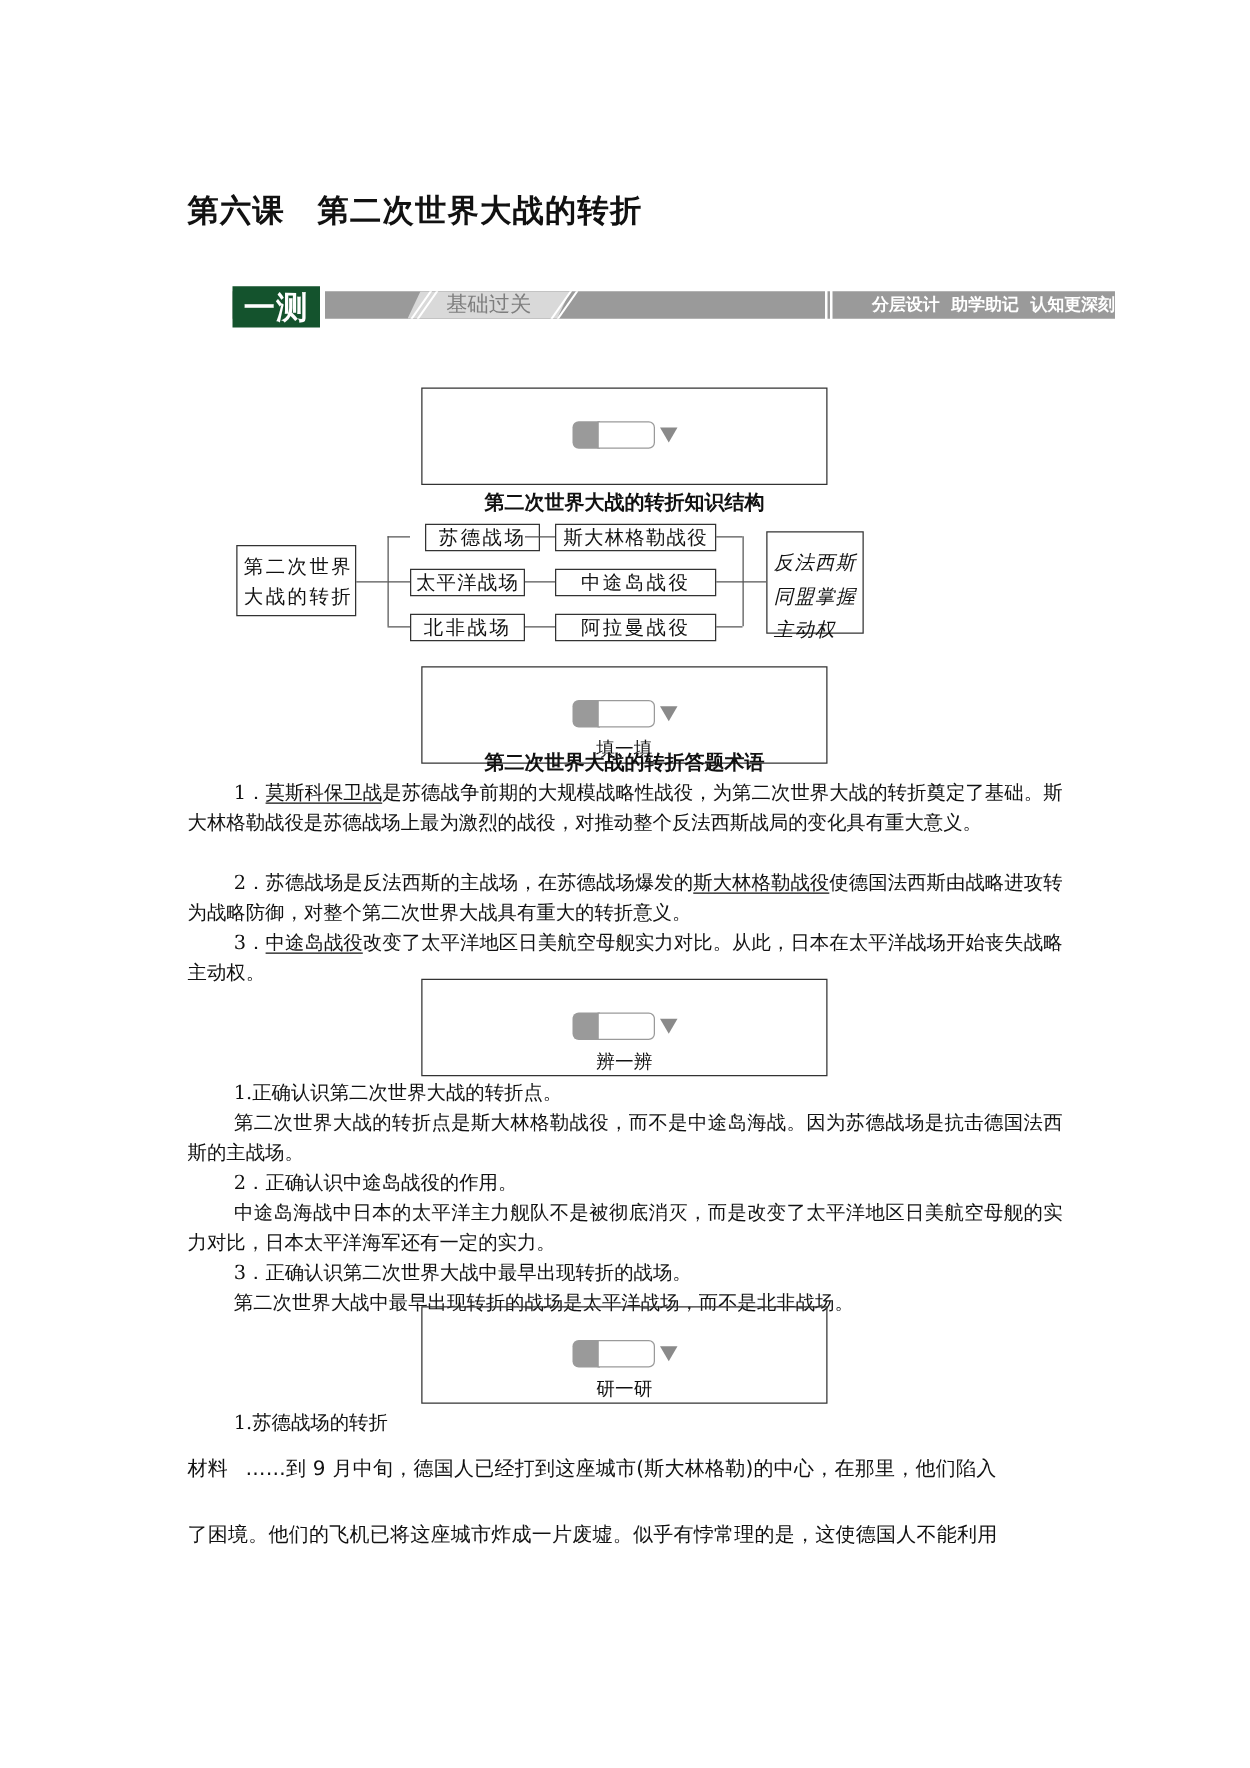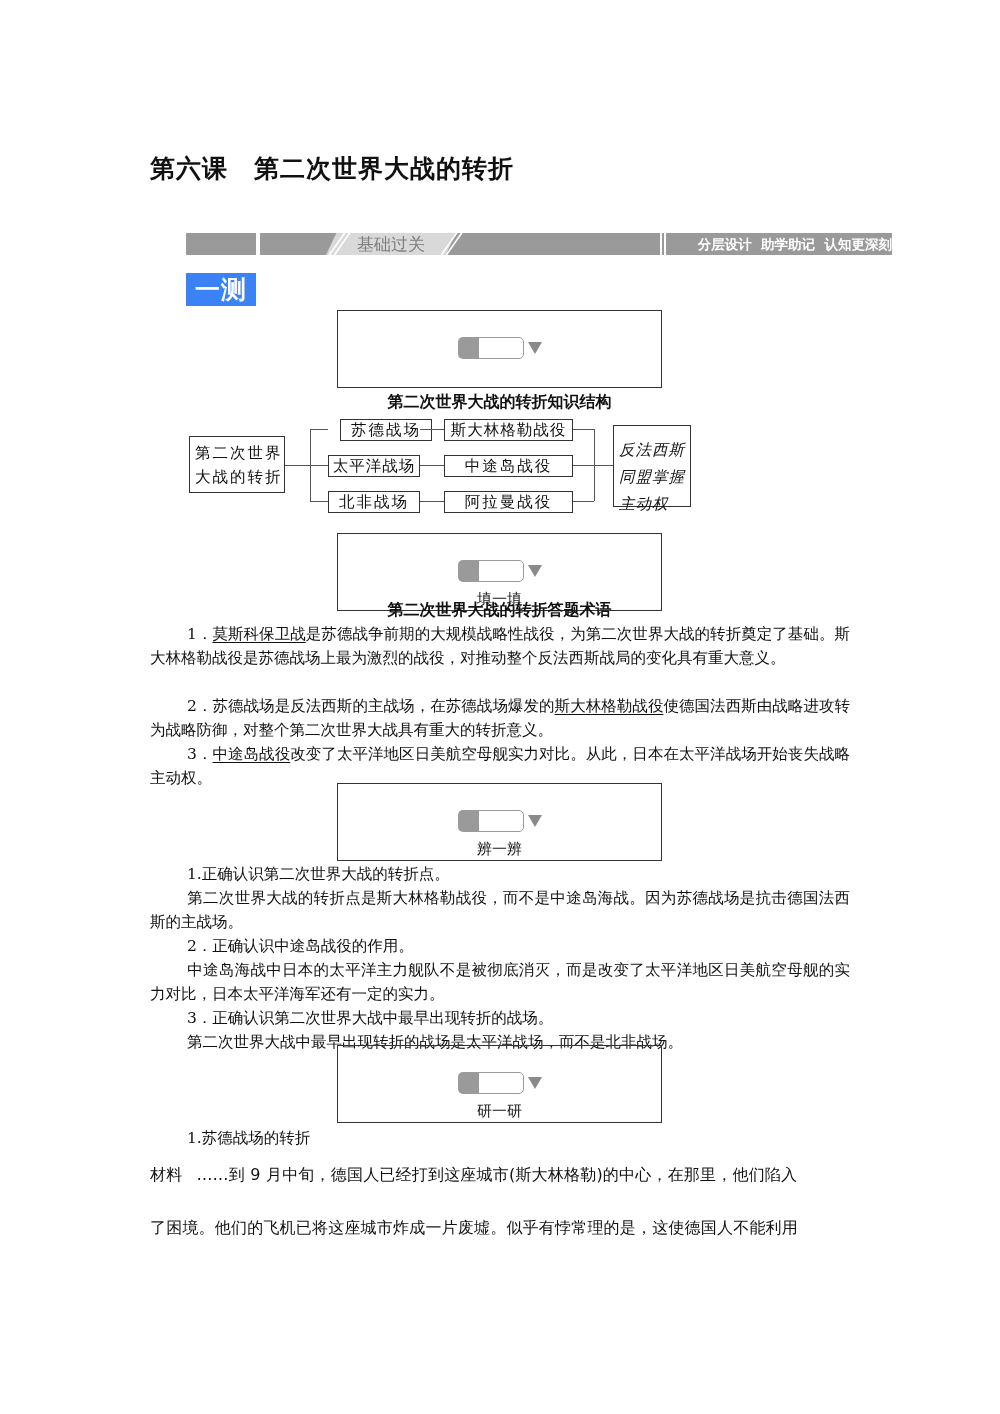--- a/index.html
+++ b/index.html
@@ -11,23 +11,23 @@
     .abs { position: absolute; }
     .title {
       left: 150px; top: 152px; font-size: 25px; font-weight: bold;
       font-family: "DejaVu Sans", "Liberation Sans", sans-serif; letter-spacing: 1px;
       white-space: pre;
     }
     
     .banner { left: 186px; top: 229px; width: 706px; height: 33px; }
     .banner .bar { position: absolute; left: 0; top: 4px; width: 706px; height: 22px; background: #9a9a9a; }
     .banner .lead {
-      position: absolute; left: 0; top: 0; width: 70px; height: 33px; background: #3b82f6;
+      position: absolute; left: 0; top: 0; width: 70px; height: 33px; background: #14532d;
       color: #fff; font-size: 25px; font-weight: bold; font-family: "DejaVu Sans", sans-serif;
-      line-height: 33px; text-align: center; letter-spacing: 1px; margin-top: 44px;
+      line-height: 33px; text-align: center; letter-spacing: 1px;
     }
     .banner .lead-gap { position: absolute; left: 70px; top: 0; width: 4px; height: 33px; background: #fff; }
     .banner .mid {
       position: absolute; left: 140px; top: 4px; width: 130px; height: 22px; background: #d9d9d9;
       color: #888; font-size: 17px; font-family: "DejaVu Sans", sans-serif; line-height: 22px;
       padding-left: 8px; box-sizing: border-box;
       clip-path: polygon(8% 0, 100% 0, 92% 100%, 0 100%);
     }
     .banner .mid-label { position: absolute; left: 150px; top: 4px; width: 110px; height: 22px; color: #7d7d7d;
       font-size: 17px; font-family: "DejaVu Sans", sans-serif; line-height: 22px; text-align: center; }

